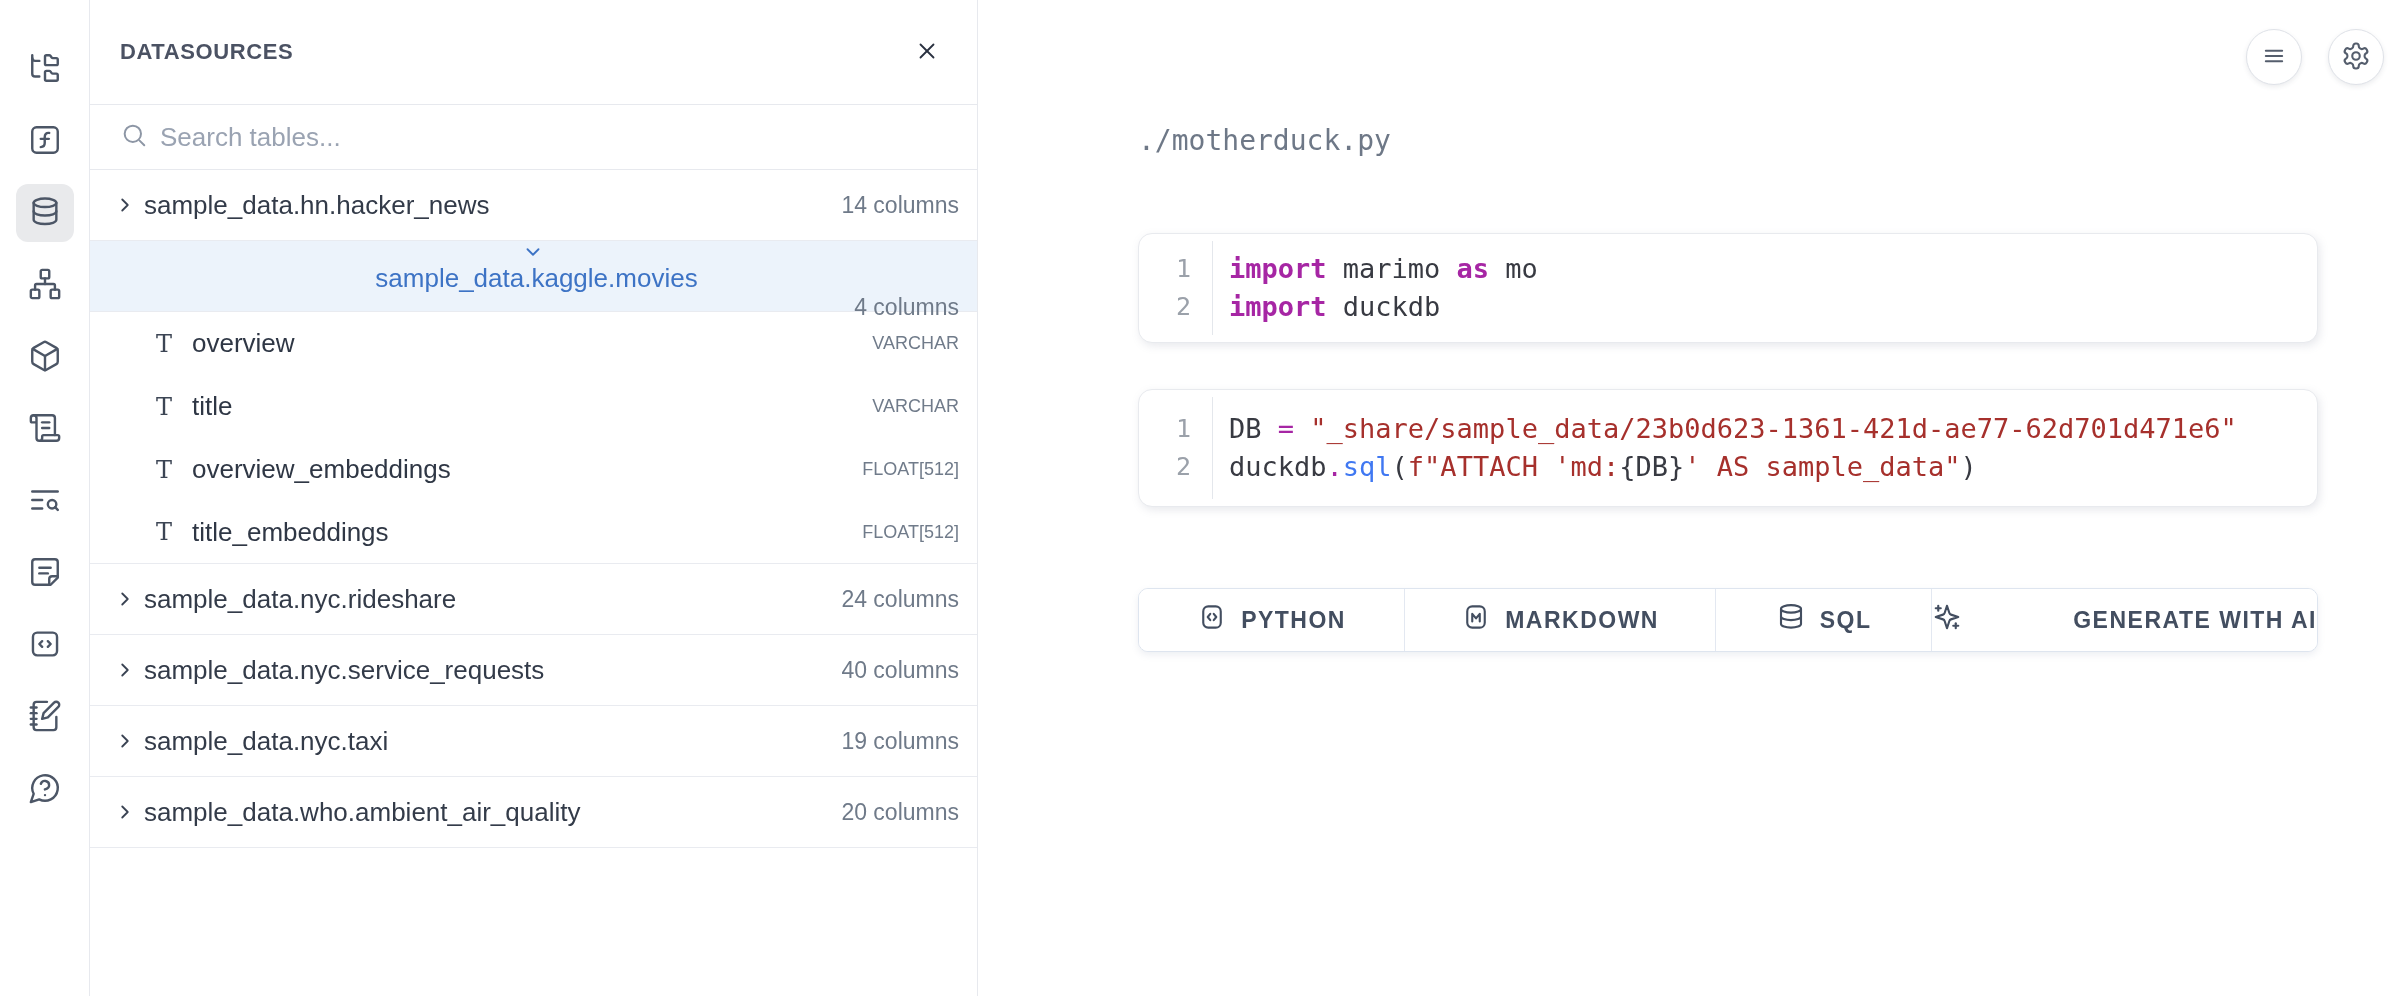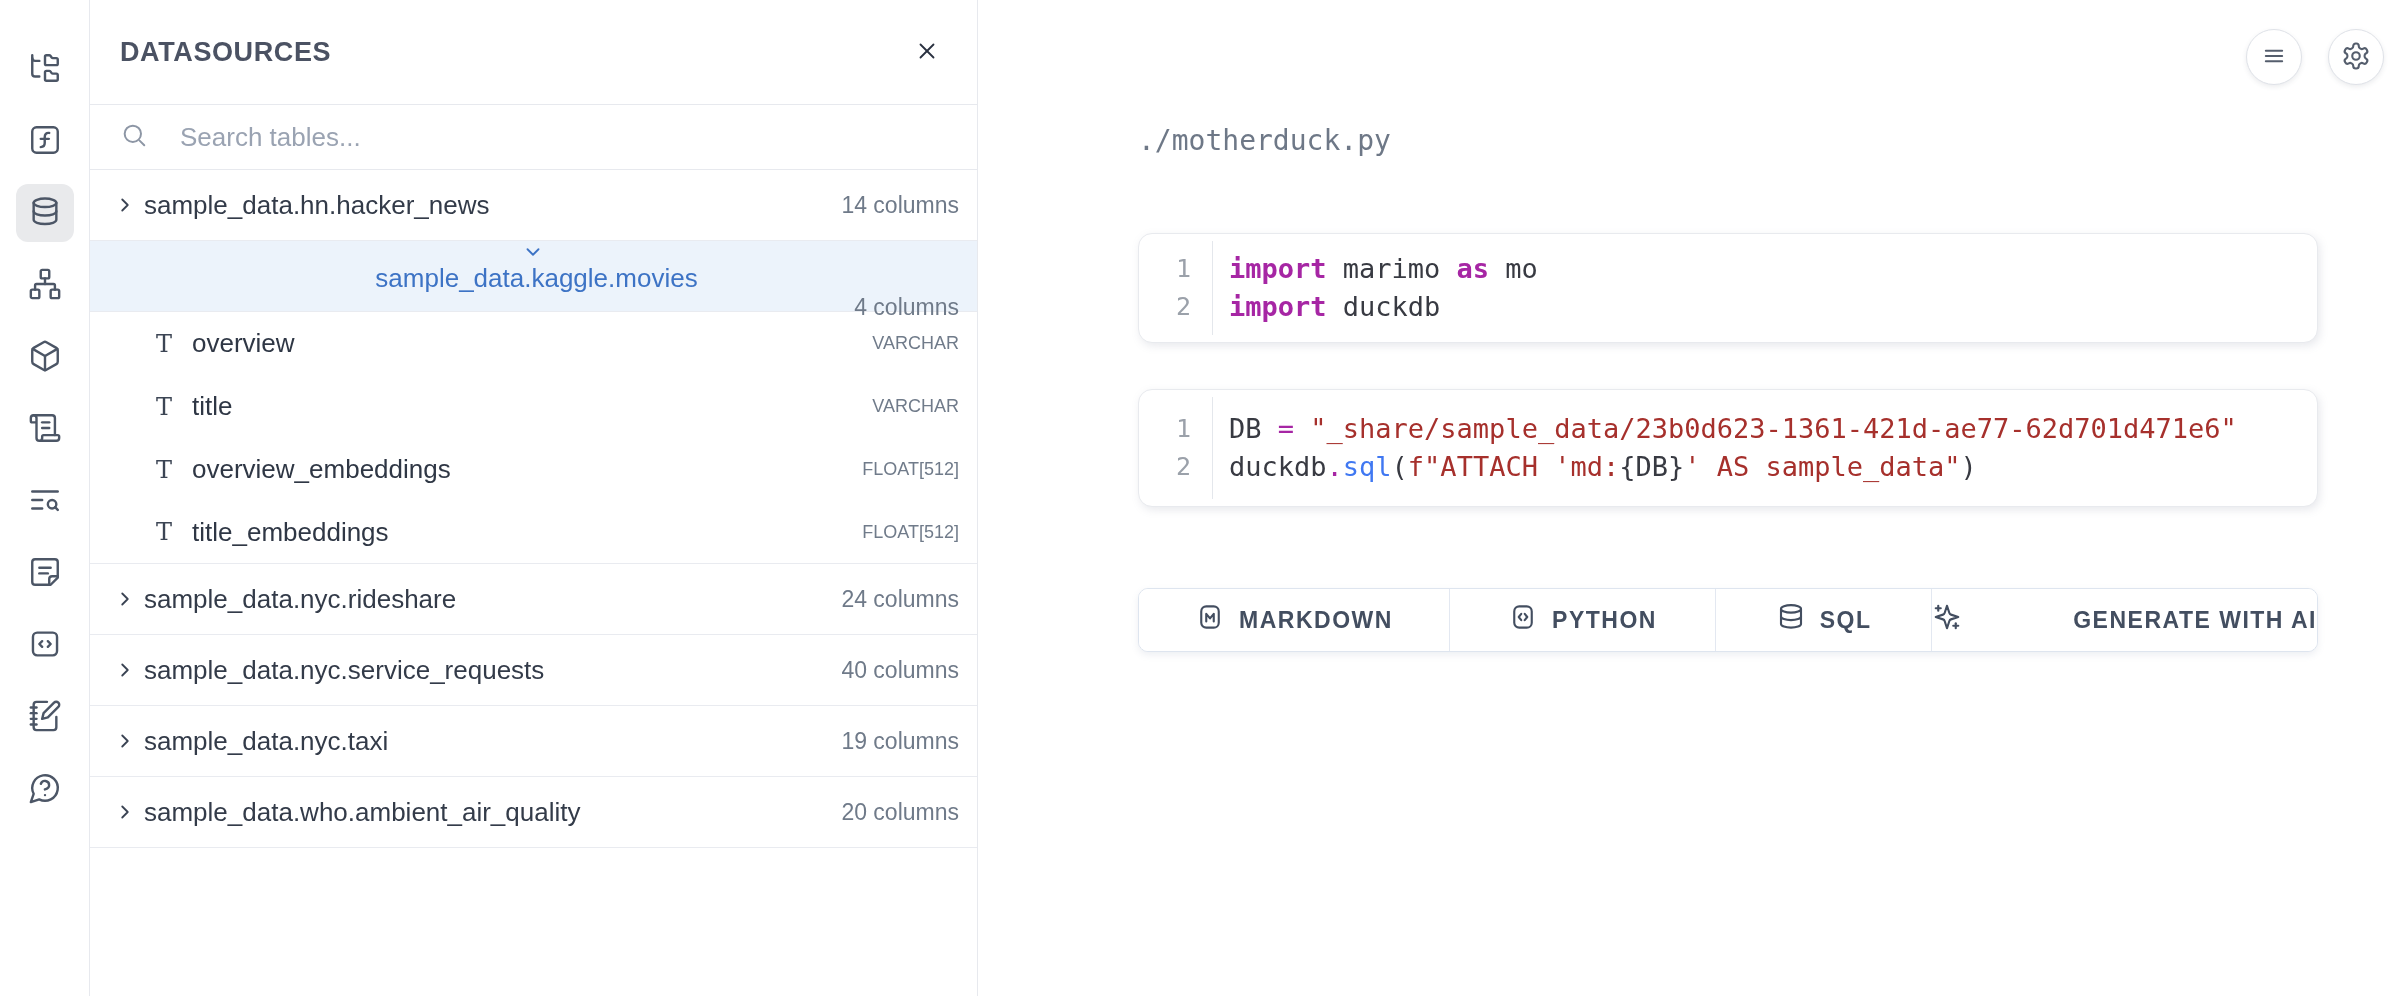--- a/index.html
+++ b/index.html
@@ -10,25 +10,25 @@
   
   .rail { position:absolute; left:0; top:0; width:90px; height:996px; border-right:1px solid #e7e9ee;
           display:flex; flex-direction:column; align-items:center; padding-top:40px; gap:14px; background:#fff; }
   .rail-btn { width:58px; height:58px; border-radius:12px; display:flex; align-items:center; justify-content:center;
               color:#4c5666; background:transparent; border:none; cursor:pointer; flex:none; }
   .rail-btn.active { background:#e9eaec; }
 
   
   .panel { position:absolute; left:90px; top:0; width:888px; height:996px; background:#fff; border-right:1px solid #e7e9ee; }
   .panel-header { height:104px; display:flex; align-items:center; padding:0 28px 0 30px; }
-  .panel-title { font-size:27px; font-weight:700; color:#4b5263; letter-spacing:0.6px; }
+  .panel-title { font-size:22px; font-weight:700; color:#4b5263; letter-spacing:0.6px; }
   .close-btn { margin-left:auto; width:44px; height:44px; display:flex; align-items:center; justify-content:center;
                background:none; border:none; color:#2a3140; cursor:pointer; }
   .search-row { height:66px; border-top:1px solid #e7e9ee; border-bottom:1px solid #e7e9ee;
-                display:flex; align-items:center; padding:0 30px; gap:32px; color:#8d96a5; }
+                display:flex; align-items:center; padding:0 30px; gap:12px; color:#8d96a5; }
   .search-input { flex:1; border:none; outline:none; background:transparent; font-family:inherit;
                   font-size:26px; color:#333b49; }
   .search-input::placeholder { color:#9aa3b2; }
 
   .row { display:flex; align-items:center; }
   .row.table { height:71px; padding:0 18px 0 24px; border-bottom:1px solid #e9ebf0; font-size:26px; color:#333b49; cursor:pointer;justify-content:space-between; }
   .row.table.selected { background:var(--selected-bg); color:var(--accent);flex-direction:column; }
   .row.table.selected .chev { color:var(--accent); }
   .chev { width:22px; display:flex; align-items:center; margin-right:8px; color:#3a4353; flex:none; }
   .row.column { height:63px; padding:0 18px 0 66px; font-size:26px; color:#2f3745; cursor:pointer; }
@@ -279,34 +279,34 @@
     <div id="cells"><section class="cell cell1">
           <div class="gutter-sep"></div>
           <div class="line"><span class="ln">1</span><span class="code"><span class="tk-kw">import</span><span class="tk-pl"> marimo </span><span class="tk-kw">as</span><span class="tk-pl"> mo</span></span></div>
           <div class="line"><span class="ln">2</span><span class="code"><span class="tk-kw">import</span><span class="tk-pl"> duckdb</span></span></div>
         </section><section class="cell cell2">
           <div class="gutter-sep"></div>
           <div class="line"><span class="ln">1</span><span class="code"><span class="tk-pl">DB </span><span class="tk-op">=</span><span class="tk-pl"> </span><span class="tk-str">"_share/sample_data/23b0d623-1361-421d-ae77-62d701d471e6"</span></span></div>
           <div class="line"><span class="ln">2</span><span class="code"><span class="tk-pl">duckdb</span><span class="tk-op">.</span><span class="tk-fn">sql</span><span class="tk-pl">(</span><span class="tk-str">f"ATTACH 'md:</span><span class="tk-pl">{DB}</span><span class="tk-str">' AS sample_data"</span><span class="tk-pl">)</span></span></div>
         </section></div>
     <div class="addbar">
-        <button class="add-btn" style="flex-grow: 311;">
-          <span><svg viewBox="0 0 24 24" width="30" height="30" fill="none" stroke="currentColor" stroke-width="1.7" stroke-linecap="round" stroke-linejoin="round">
-              <rect x="5" y="3.5" width="14" height="17" rx="4"></rect>
-              <path d="M9 15.5v-6l3 3.6 3-3.6v6"></path>
-            </svg></span>
-          <span>MARKDOWN</span>
-        </button>
         <button class="add-btn" style="flex-grow: 266;">
           <span><svg viewBox="0 0 24 24" width="30" height="30" fill="none" stroke="currentColor" stroke-width="1.7" stroke-linecap="round" stroke-linejoin="round">
               <rect x="5" y="3.5" width="14" height="17" rx="4"></rect>
               <path d="m10.6 9.5-2 2.5 2 2.5"></path>
               <path d="m13.4 9.5 2 2.5-2 2.5"></path>
             </svg></span>
           <span>PYTHON</span>
+        </button>
+        <button class="add-btn" style="flex-grow: 311;">
+          <span><svg viewBox="0 0 24 24" width="30" height="30" fill="none" stroke="currentColor" stroke-width="1.7" stroke-linecap="round" stroke-linejoin="round">
+              <rect x="5" y="3.5" width="14" height="17" rx="4"></rect>
+              <path d="M9 15.5v-6l3 3.6 3-3.6v6"></path>
+            </svg></span>
+          <span>MARKDOWN</span>
         </button>
         <button class="add-btn" style="flex-grow: 216;">
           <span><svg viewBox="0 0 24 24" width="30" height="30" fill="none" stroke="currentColor" stroke-width="1.7" stroke-linecap="round" stroke-linejoin="round">
               <ellipse cx="12" cy="5.5" rx="8" ry="3"></ellipse>
               <path d="M4 5.5v6c0 1.7 3.6 3 8 3s8-1.3 8-3v-6"></path>
               <path d="M4 11.5v6c0 1.7 3.6 3 8 3s8-1.3 8-3v-6"></path>
             </svg></span>
           <span>SQL</span>
         </button>
         <button class="add-btn" style="flex-grow: 386; justify-content: space-between;">

